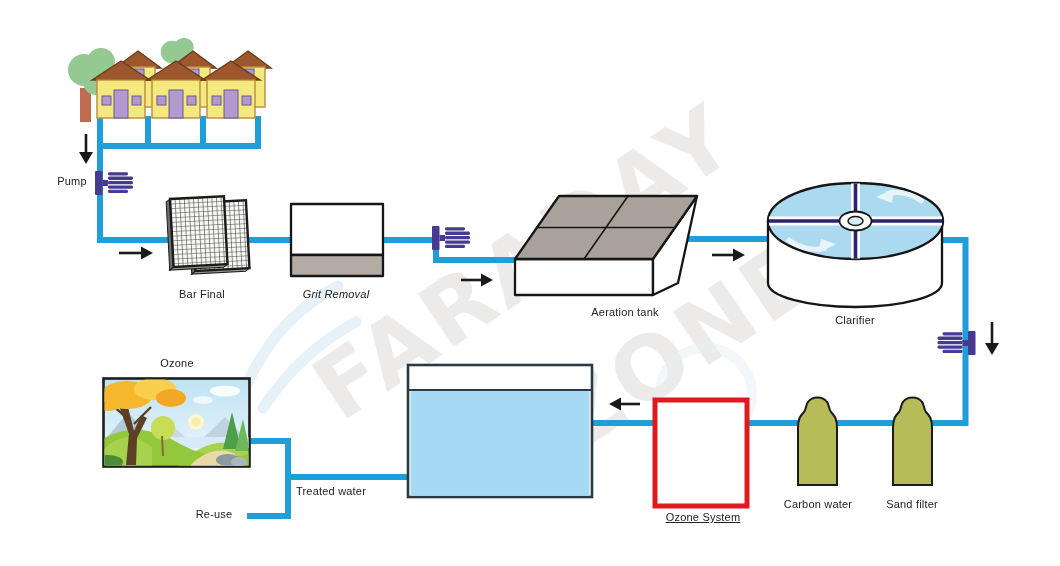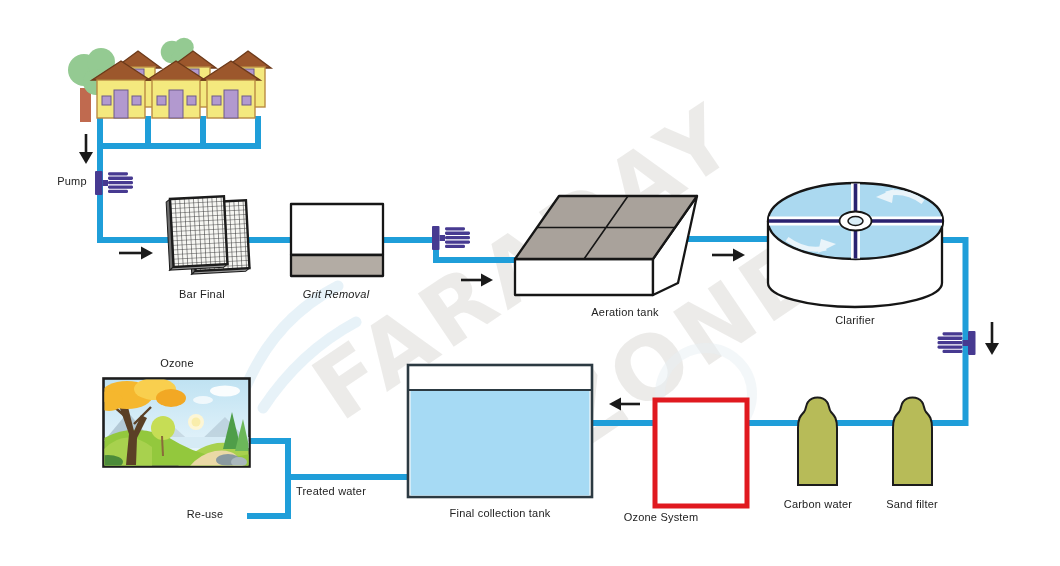--- a/index.html
+++ b/index.html
@@ -246,18 +246,17 @@
     </g>
   </svg>
 
   <div class="lbl" style="left:72px;  top:175px;">Pump</div>
   <div class="lbl" style="left:202px; top:288px;">Bar Final</div>
   <div class="lbl" style="left:336px; top:288px;font-style:italic;">Grit Removal</div>
   <div class="lbl" style="left:581px; top:306px;margin-left:44px;">Aeration tank</div>
   <div class="lbl" style="left:855px; top:314px;">Clarifier</div>
   <div class="lbl" style="left:818px; top:498px;">Carbon water</div>
   <div class="lbl" style="left:912px; top:498px;text-align:right;">Sand filter</div>
-  <div class="lbl" style="left:661px; top:511px;">Ozone System</div>
-  <div class="lbl" style="left:500px; top:507px;">Final collection tank</div>
+  <div class="lbl" style="left:703px; top:511px;text-decoration:underline;">Ozone System</div>
   <div class="lbl" style="left:331px; top:485px;">Treated water</div>
-  <div class="lbl" style="left:205px; top:508px;">Re-use</div>
+  <div class="lbl" style="left:214px; top:508px;">Re-use</div>
   <div class="lbl" style="left:177px; top:357px;">Ozone</div>
 </div>
 
 </body></html>

